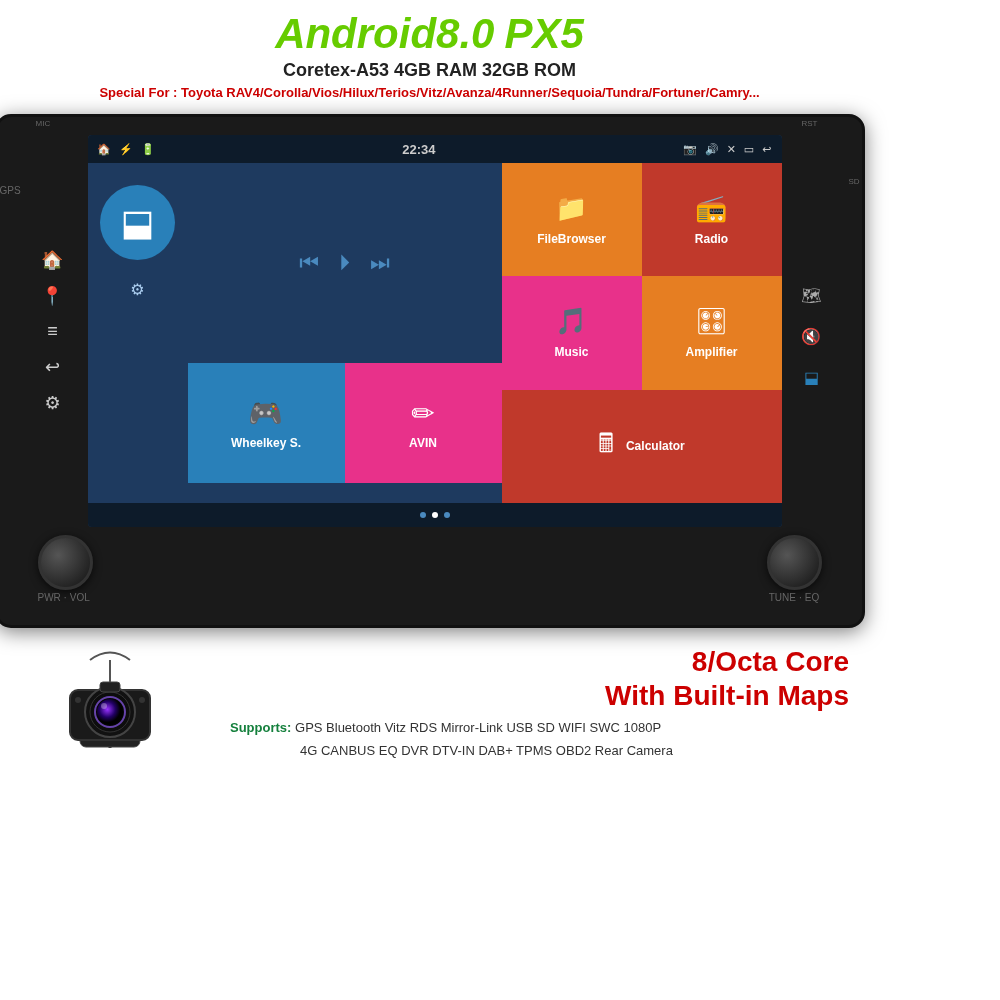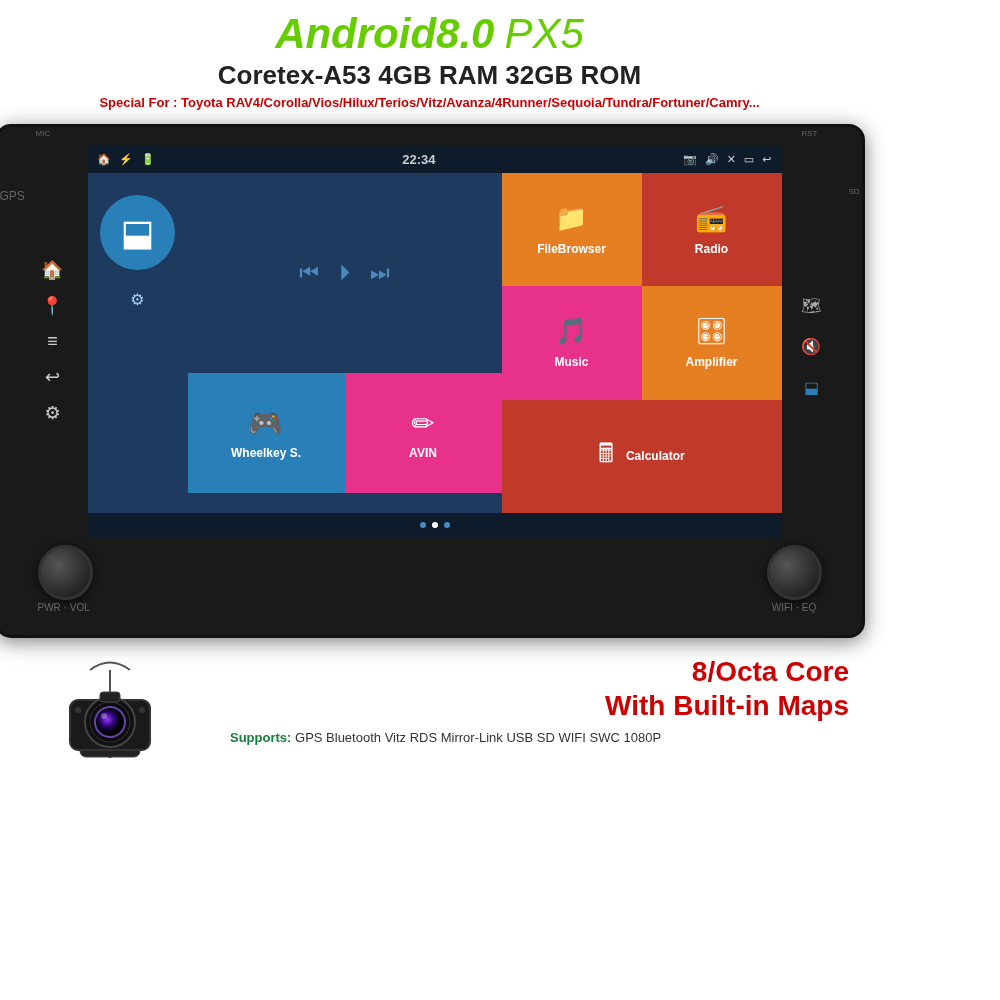--- a/index.html
+++ b/index.html
@@ -34,25 +34,25 @@
     }
     .android-text {
       font-size: 42px;
       font-style: italic;
       font-weight: bold;
       color: #66cc00;
     }
     .px5-text {
       font-size: 42px;
       font-style: italic;
-      font-weight: normal;
+      font-weight: bold;
       color: #66cc00;
     }
     .specs-line {
-      font-size: 26px;
+      font-size: 18px;
       font-weight: bold;
       color: #222;
       margin-top: 2px;
     }
     .special-line {
       font-size: 13px;
       color: #cc0000;
       font-weight: bold;
       margin-top: 4px;
     }
@@ -305,23 +305,23 @@
     .rst-label {
       position: absolute;
       top: 2px;
       right: 44px;
       color: #666;
       font-size: 8px;
     }
     .gps-label {
       position: absolute;
       left: 2px;
-      top: 62px;
+      top: 68px;
       color: #666;
-      font-size: 12px;
+      font-size: 10px;
     }
     .sd-label {
       position: absolute;
       right: 2px;
       top: 60px;
       color: #666;
       font-size: 8px;
     }
   </style>
 </head>
@@ -437,21 +437,21 @@
       </div>
     </div>
 
     <div class="knobs-row">
       <div style="display:flex;flex-direction:column;align-items:flex-start;">
         <div class="knob"></div>
         <div class="knob-label">PWR · VOL</div>
       </div>
       <div style="display:flex;flex-direction:column;align-items:center;">
         <div class="knob"></div>
-        <div class="knob-label tune-label">WIFI · EQ</div>
+        <div class="knob-label tune-label">TUNE · EQ</div>
       </div>
     </div>
   </div>
 
   <div class="bottom-section">
 
     <div class="camera-section">
       <svg width="140" height="110" viewBox="0 0 140 110">
 
         <line x1="70" y1="95" x2="70" y2="108" stroke="#333" stroke-width="3"></line>
@@ -484,16 +484,19 @@
 
     <div class="features-section">
       <div class="octa-text">
         <span>8/Octa Core</span><br>
         <span>With Built-in Maps</span>
       </div>
       <div class="supports-line">
         <span class="supports-label">Supports:</span>
         <span class="supports-items">GPS   Bluetooth   Vitz   RDS   Mirror-Link   USB   SD   WIFI   SWC   1080P</span>
       </div>
+      <div class="supports-line">
+        <span class="supports-items" style="padding-left:70px;">4G   CANBUS   EQ   DVR   DTV-IN   DAB+   TPMS   OBD2   Rear Camera</span>
+      </div>
     </div>
   </div>
 
 </div>
 
 </body></html>

